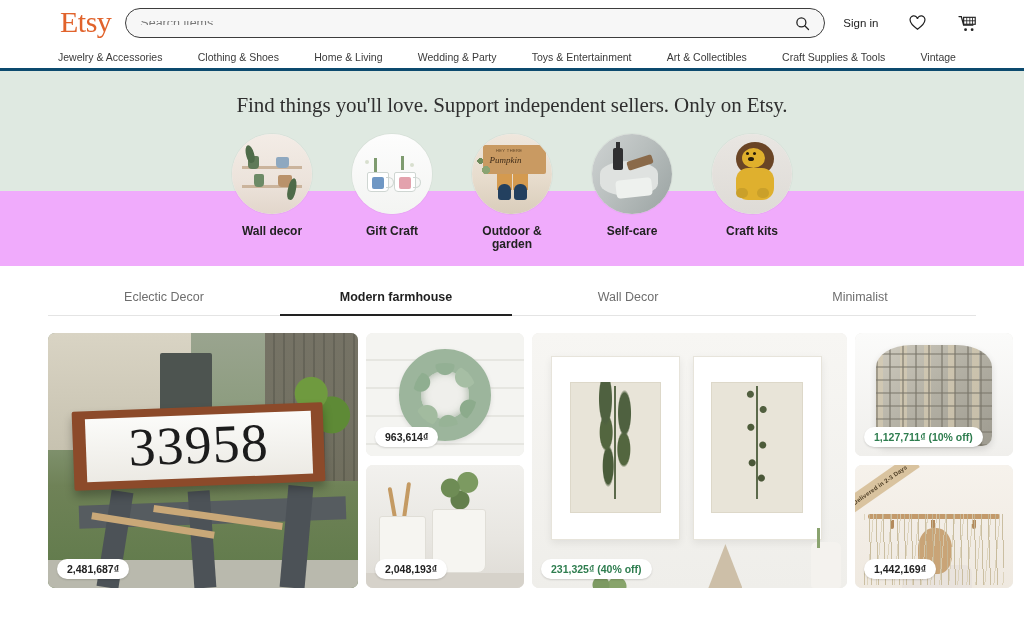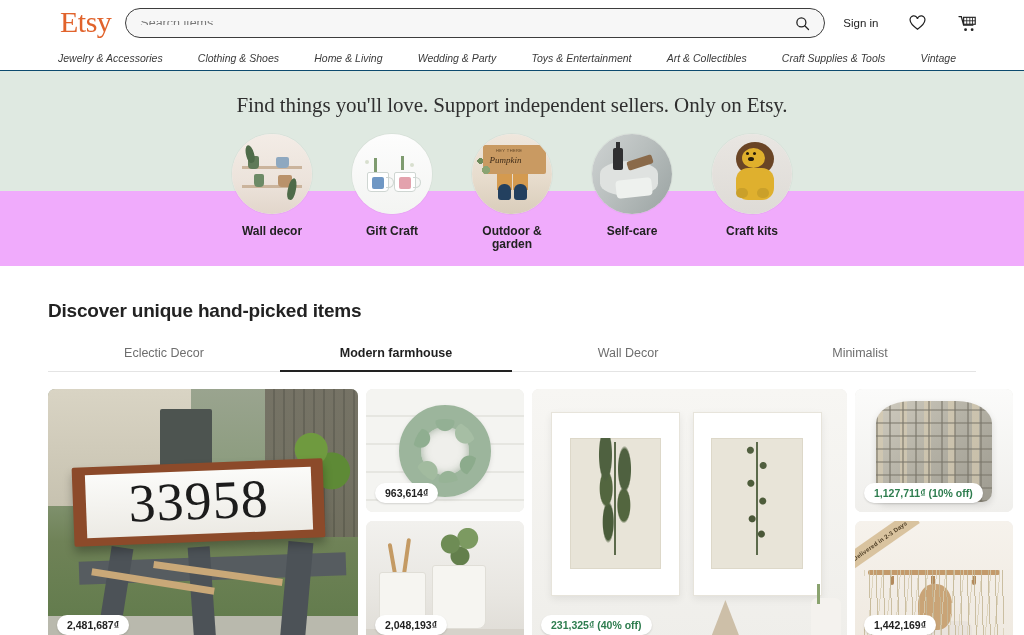--- a/index.html
+++ b/index.html
@@ -82,23 +82,22 @@
     display: flex; align-items: center; justify-content: center;
     cursor: pointer;
   }
 
   
   .nav {
     height: 25px;
     display: flex;
     align-items: center;
     padding: 0 58px 0 58px;
-    border-bottom: 1px solid #0c4a6e;
+    border-bottom: 3px solid #0c4a6e;
     background: #ffffff;
-    font-style: italic;
   }
   .nav-list {
     display: flex;
     width: 100%;
     justify-content: space-between;
     padding-right: 10px;
   }
   .nav-item {
     font-size: 10.5px;
     color: #3a3a3a;
@@ -586,21 +585,20 @@
             <div class="paw pw2"></div>
         </div>
       </div>
       <div class="cat-label">Craft kits</div>
     </div>
 
   </div>
 </div>
 
 <div class="discover">
-  <div class="discover-title">Discover unique hand-picked items</div>
 
   <div class="tabs">
     <div class="tab">Eclectic Decor</div>
     <div class="tab active">Modern farmhouse</div>
     <div class="tab">Wall Decor</div>
     <div class="tab">Minimalist</div>
   </div>
 
   <div class="grid">
 

